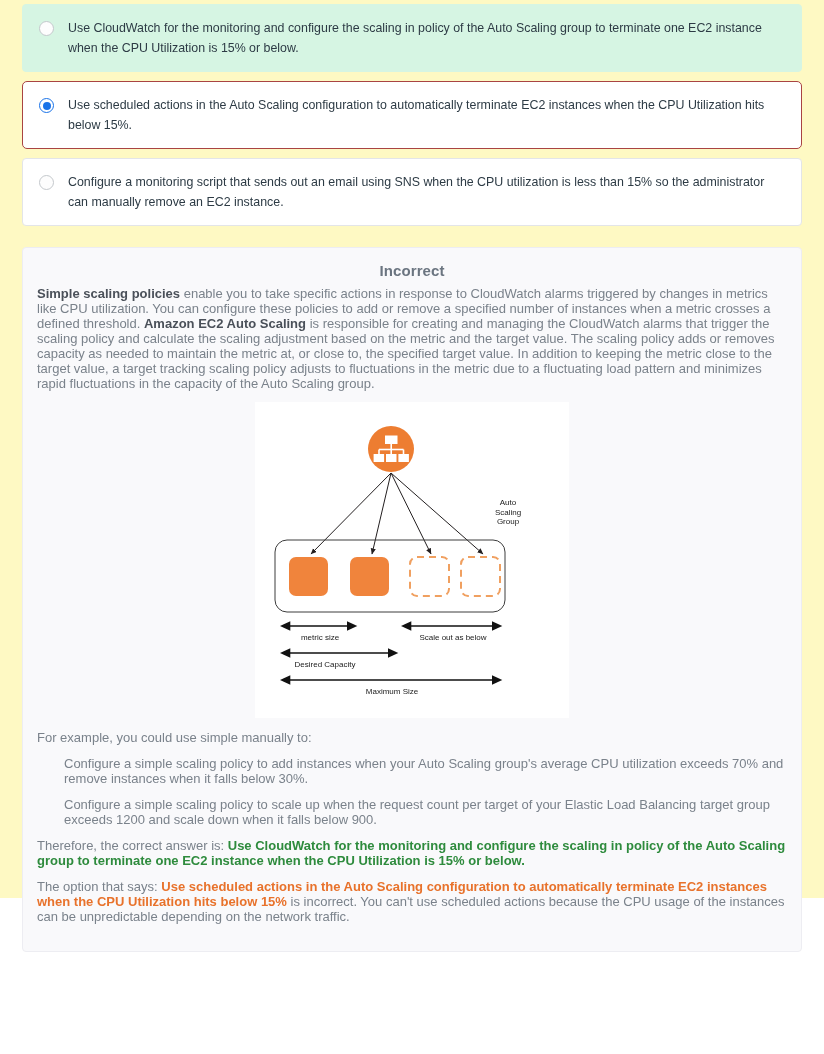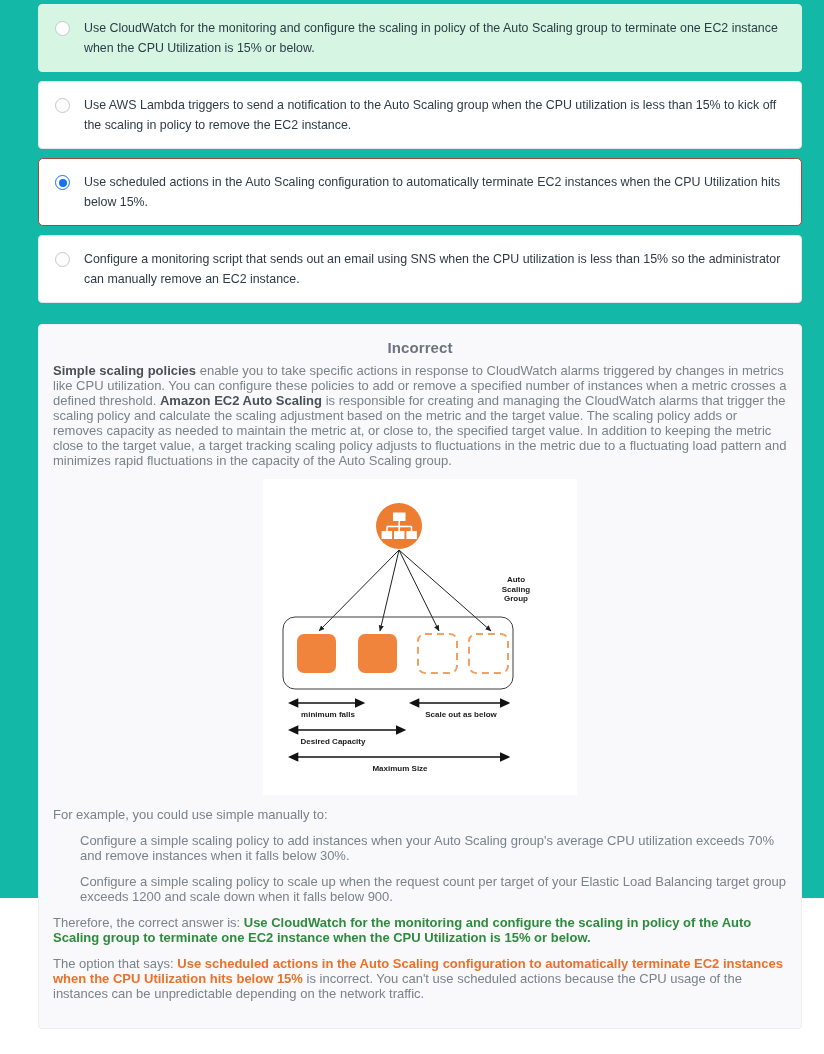--- a/index.html
+++ b/index.html
@@ -3,21 +3,21 @@
 <meta charset="utf-8">
 <style>
   * { box-sizing: border-box; }
   html, body {
     margin: 0; padding: 0;
     width: 824px; height: 1054px;
     background: #ffffff;
     font-family: "Liberation Sans", sans-serif;
     overflow: hidden;
   }
-  .page { position: relative; width: 824px; height: 898px; background:#14b8a6;padding-left:16px; }
+  .page { position: relative; width: 824px; height: 898px; background:#fef9c3; }
 
   
   .options { padding: 4px 22px 0 22px; }
   .option {
     position: relative;
     display: flex;
     align-items: flex-start;
     border: 1px solid #e3e5e8;
     border-radius: 4px;
     background: #ffffff;
@@ -84,43 +84,39 @@
   
   .figure-wrap { display: flex; justify-content: center; margin: 2px 0 12px 0; }
   .figure {
     position: relative;
     width: 314px; height: 316px;
     background: #ffffff;
   }
   .fig-label {
     position: absolute;
     font-size: 8px;
-    font-weight: bold;
+    font-weight: normal;
     color: #1a1a1a;
     line-height: 9.5px;
     text-align: center;
     font-family: "Liberation Sans", sans-serif;
   }
 </style>
 </head>
 <body>
 
 <div class="page">
 
   <div class="options">
 
     <div class="option correct">
       <span class="radio"></span>
       <span class="option-text">Use CloudWatch for the monitoring and configure the scaling in policy of the Auto Scaling group to terminate one EC2 instance when the CPU Utilization is 15% or below.</span>
     </div>
 
-    <div class="option">
-      <span class="radio"></span>
-      <span class="option-text">Use AWS Lambda triggers to send a notification to the Auto Scaling group when the CPU utilization is less than 15% to kick off the scaling in policy to remove the EC2 instance.</span>
-    </div>
 
     <div class="option selected-wrong">
       <span class="radio checked"></span>
       <span class="option-text">Use scheduled actions in the Auto Scaling configuration to automatically terminate EC2 instances when the CPU Utilization hits below 15%.</span>
     </div>
 
     <div class="option">
       <span class="radio"></span>
       <span class="option-text">Configure a monitoring script that sends out an email using SNS when the CPU utilization is less than 15% so the administrator can manually remove an EC2 instance.</span>
     </div>
@@ -184,21 +180,21 @@
             <line x1="35" y1="278" x2="239" y2="278"></line>
           </g>
         </svg>
 
         <div class="fig-label" style="left:230px; top:96px; width:46px;">
           <div>Auto</div>
           <div>Scaling</div>
           <div>Group</div>
         </div>
 
-        <div class="fig-label" style="left:17px; top:231px; width:96px;">minimum falls</div>
+        <div class="fig-label" style="left:17px; top:231px; width:96px;">metric size</div>
         <div class="fig-label" style="left:143px; top:231px; width:110px;">Scale out as below</div>
         <div class="fig-label" style="left:14px; top:258px; width:112px;">Desired Capacity</div>
         <div class="fig-label" style="left:86px; top:285px; width:102px;">Maximum Size</div>
       </div>
     </div>
 
     <p class="exp-p">For example, you could use simple manually to:</p>
 
     <p class="exp-p exp-indent">Configure a simple scaling policy to add instances when your Auto Scaling group's average CPU utilization exceeds 70% and remove instances when it falls below 30%.</p>
     <p class="exp-p exp-indent">Configure a simple scaling policy to scale up when the request count per target of your Elastic Load Balancing target group exceeds 1200 and scale down when it falls below 900.</p>

